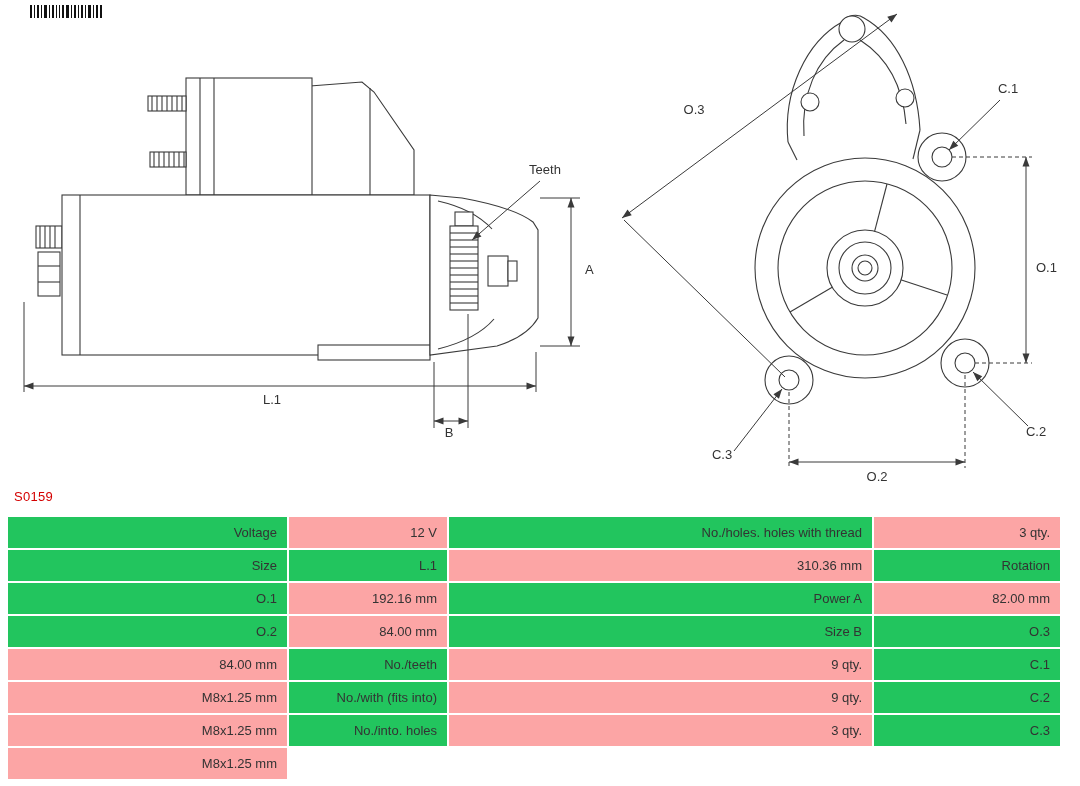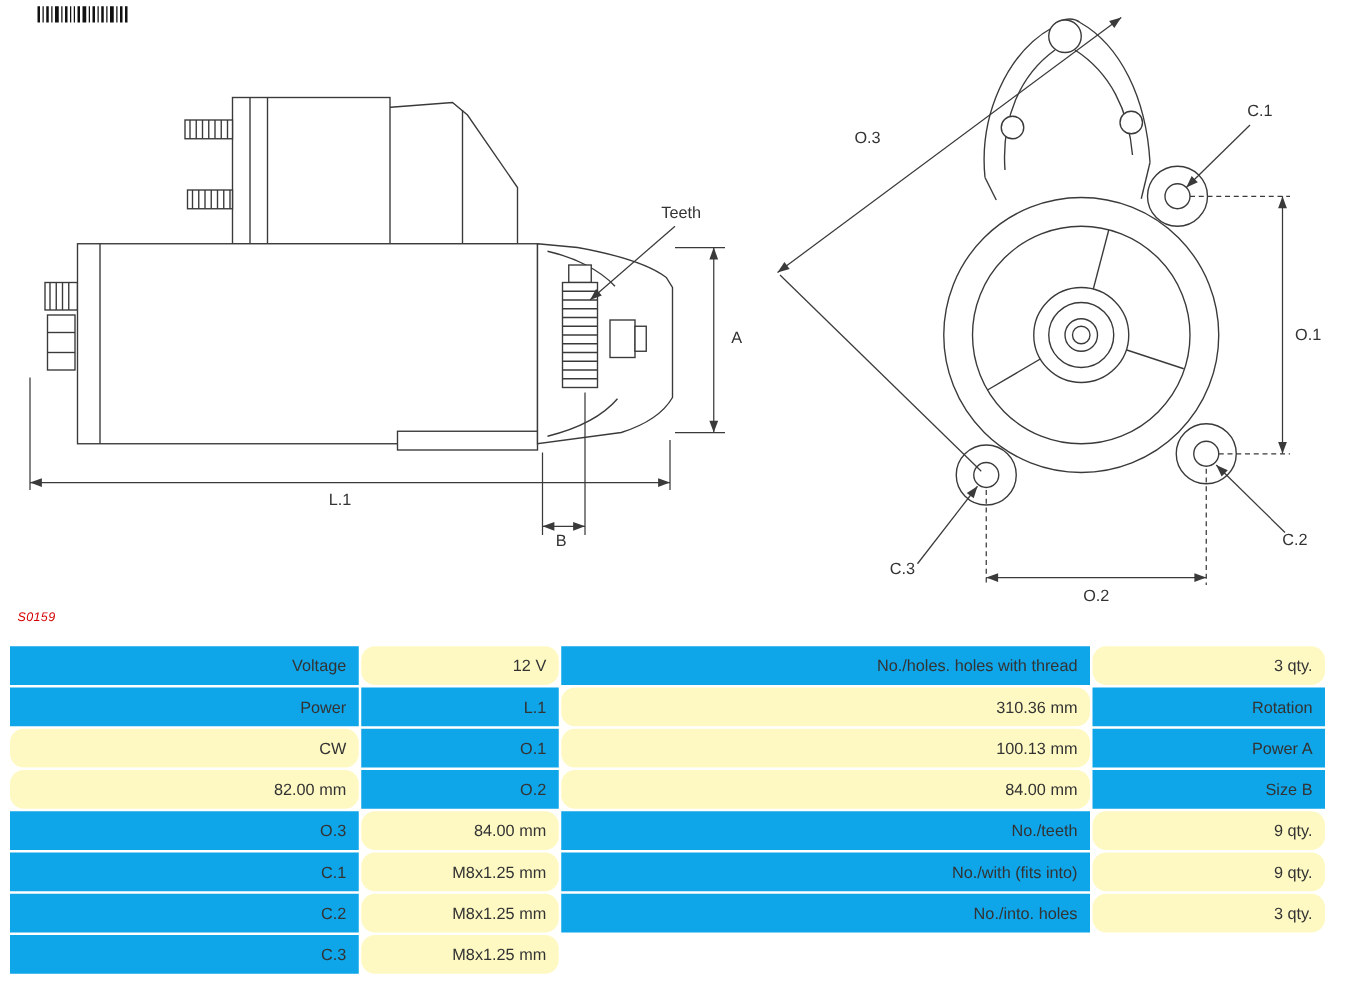--- a/index.html
+++ b/index.html
@@ -4,37 +4,37 @@
 <style>
   * { box-sizing: border-box; margin: 0; padding: 0; }
   html, body { width: 1080px; height: 786px; background: #ffffff; overflow: hidden; }
   body { position: relative; font-family: "Liberation Sans", sans-serif; color: #333; }
 
   .drawing-svg { position: absolute; left: 0; top: 0; }
   .drawing-svg text { font-family: "Liberation Sans", sans-serif; font-size: 13px; fill: #333; }
 
   .part-number {
     position: absolute; left: 14px; top: 489px;
-    font-size: 10px; color: #d40000; letter-spacing: 0.3px; font-style: italic;
+    font-size: 13px; color: #d40000; letter-spacing: 0.3px;
   }
 
   .spec-table {
     position: absolute; left: 8px; top: 517px;
     display: grid;
     grid-template-columns: 279px 158px 423px 186px;
     gap: 2px;
     font-size: 13px; color: #333;
   }
   .cell {
     height: 31px; line-height: 31px;
     padding-right: 10px; text-align: right;
     overflow: hidden; white-space: nowrap;
   }
-  .lbl { background: #0ea5e9; }
-  .val { background: #fef9c3; border-radius: 11px; }
+  .lbl { background: #22c55e; }
+  .val { background: #fca5a5; }
 </style>
 </head>
 <body>
 
 <svg class="drawing-svg" width="1080" height="512" viewBox="0 0 1080 512">
   <defs>
     <marker id="arr" markerUnits="userSpaceOnUse" markerWidth="11" markerHeight="8" refX="10" refY="4" orient="auto-start-reverse">
       <path d="M0.5,0.5 L10,4 L0.5,7.5 Z" fill="#3a3a3a"></path>
     </marker>
   </defs>
@@ -219,28 +219,27 @@
 </svg>
 
 <div class="part-number">S0159</div>
 
 <div class="spec-table">
   <div class="cell lbl">Voltage</div>
   <div class="cell val">12 V</div>
   <div class="cell lbl">No./holes. holes with thread</div>
   <div class="cell val">3 qty.</div>
 
-  <div class="cell lbl">Power</div>
+  <div class="cell lbl">Size</div>
   <div class="cell lbl">L.1</div>
   <div class="cell val">310.36 mm</div>
 
   <div class="cell lbl">Rotation</div>
-  <div class="cell val">CW</div>
   <div class="cell lbl">O.1</div>
-  <div class="cell val">100.13 mm</div>
+  <div class="cell val">192.16 mm</div>
 
   <div class="cell lbl">Power A</div>
   <div class="cell val">82.00 mm</div>
   <div class="cell lbl">O.2</div>
   <div class="cell val">84.00 mm</div>
 
   <div class="cell lbl">Size B</div>
   <div class="cell lbl">O.3</div>
   <div class="cell val">84.00 mm</div>
 

